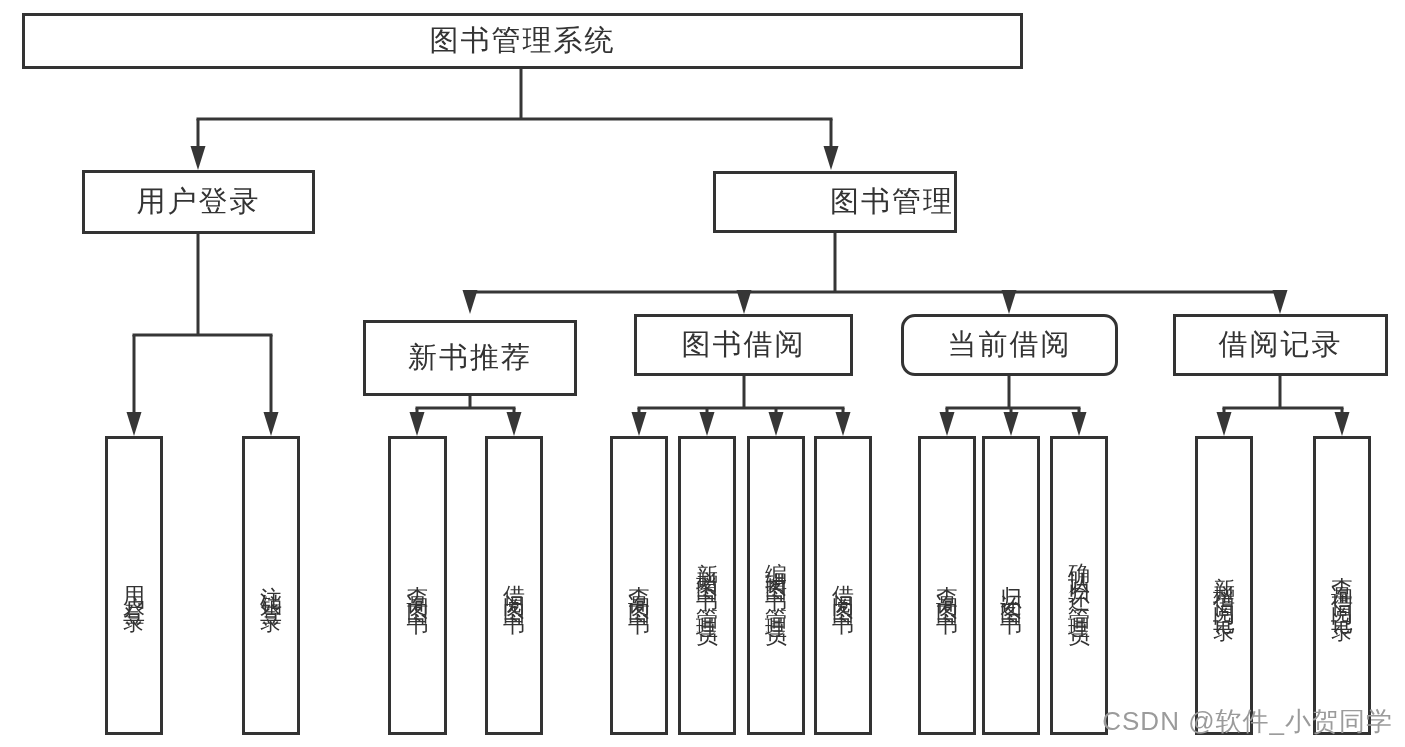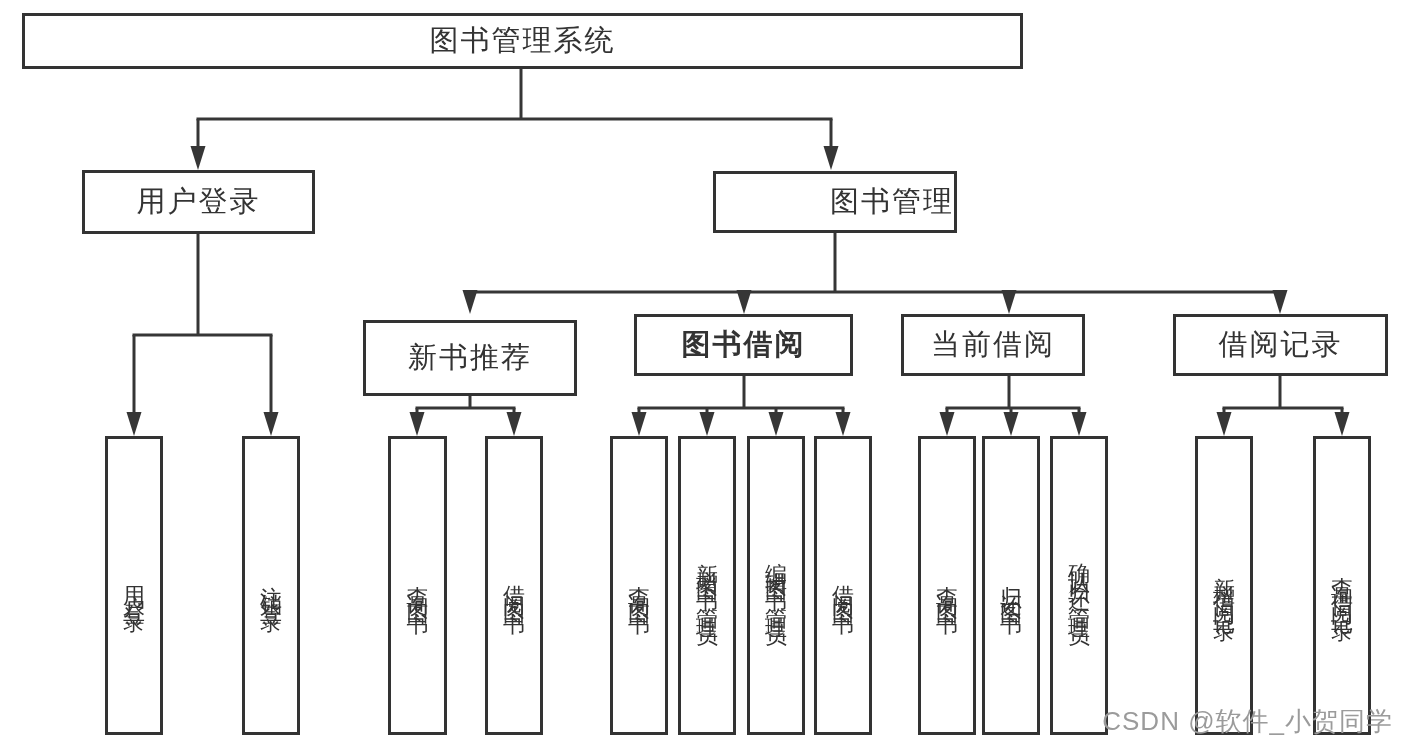--- a/index.html
+++ b/index.html
@@ -110,24 +110,24 @@
   <div class="box" style="left:82px;top:170px;width:233px;height:64px;">
     <span class="h-label">用户登录</span>
   </div>
   <div class="box" style="left:713px;top:171px;width:244px;height:62px;justify-content:flex-end;">
     <span class="h-label">图书管理</span>
   </div>
 
   <div class="box" style="left:363px;top:314px;width:214px;height:76px;margin-top:6px;">
     <span class="h-label">新书推荐</span>
   </div>
-  <div class="box" style="left:634px;top:314px;width:219px;height:62px;font-weight:bold;">
+  <div class="box" style="left:634px;top:314px;width:219px;height:62px;">
     <span class="h-label">图书借阅</span>
   </div>
-  <div class="box" style="left:901px;top:314px;width:184px;height:62px;">
+  <div class="box" style="left:901px;top:314px;width:217px;height:62px;border-radius:14px;">
     <span class="h-label">当前借阅</span>
   </div>
   <div class="box" style="left:1173px;top:314px;width:215px;height:62px;">
     <span class="h-label">借阅记录</span>
   </div>
 
   <div class="box leaf" style="left:105px;top:436px;width:58px;height:299px;">
     <span class="v-label">用户登录</span>
   </div>
   <div class="box leaf" style="left:242px;top:436px;width:58px;height:299px;">

